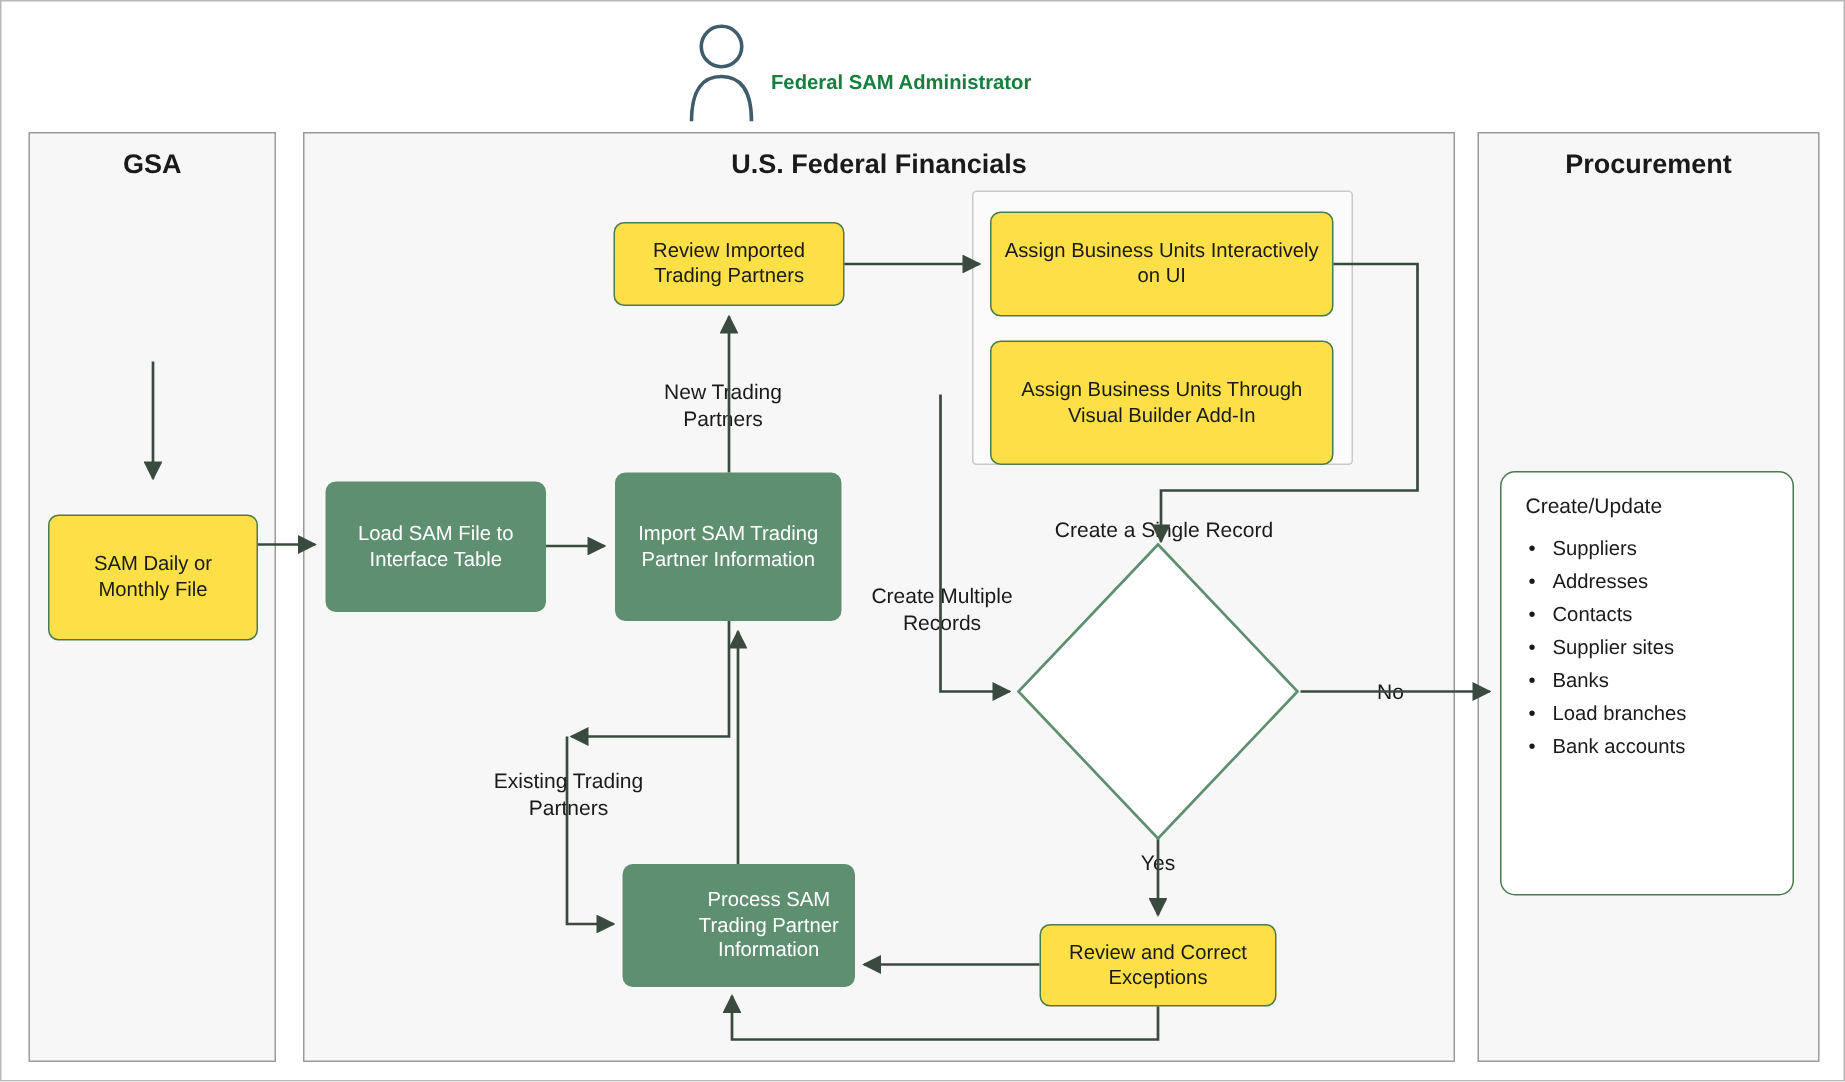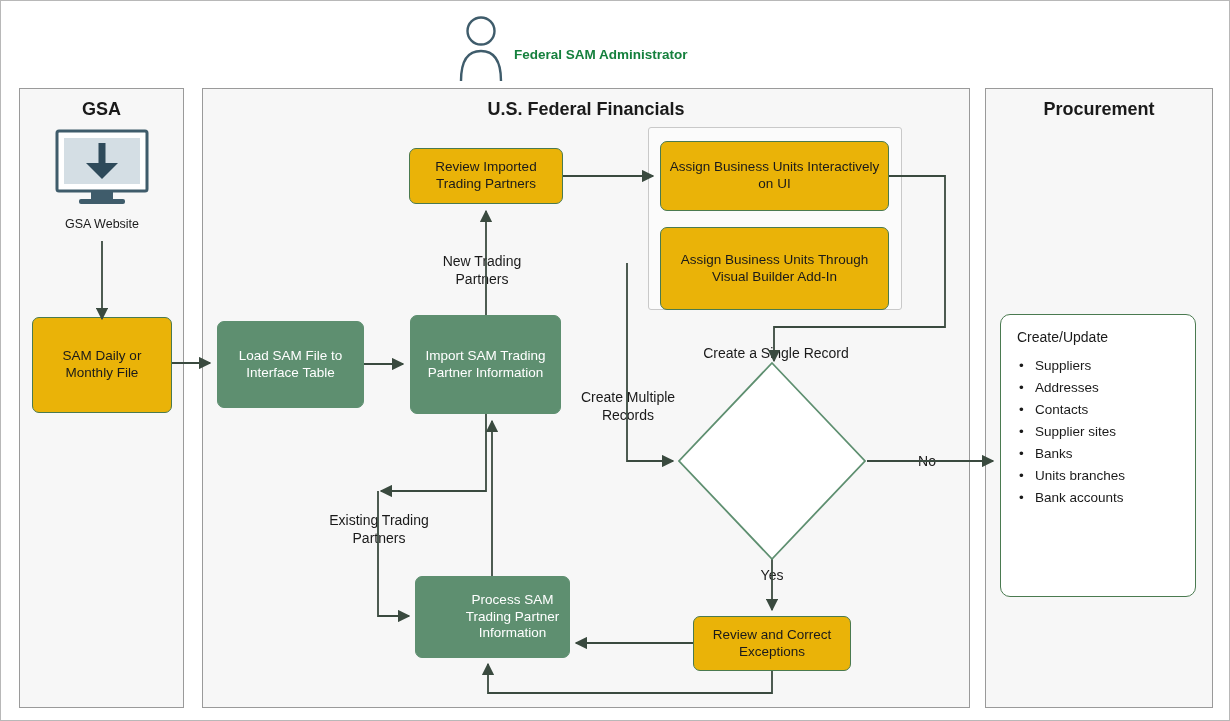--- a/index.html
+++ b/index.html
@@ -34,21 +34,21 @@
     text-align: center;
     font-size: 18px;
     font-weight: bold;
     color: #1a1a1a;
   }
 
   
   .box {
     border: 1px solid #4a7a50;
     border-radius: 7px;
-    background: #eab308;
+    background: #fde047;
     color: #1a1a1a;
     display: flex;
     align-items: center;
     justify-content: center;
     text-align: center;
     font-size: 13.5px;
     line-height: 1.25;
     padding: 4px 8px;
   }
   .box.filled {
@@ -147,33 +147,22 @@
   </div>
 
   <div class="abs lane" style="left:201px;top:87px;width:768px;height:620px;">
     <div class="lane-title">U.S. Federal Financials</div>
   </div>
 
   <div class="abs lane" style="left:984px;top:87px;width:228px;height:620px;">
     <div class="lane-title">Procurement</div>
   </div>
 
-  <div class="abs" style="left:36px;top:128px;width:130px;height:105px;">
-    <svg width="94" height="78" viewBox="0 0 94 78" style="position:absolute;left:18px;top:0;">
-      <rect x="2" y="2" width="90" height="60" rx="2" fill="#ffffff" stroke="#3f5c6b" stroke-width="3"></rect>
-      <rect x="9" y="9" width="76" height="46" fill="#6f93a6" opacity="0.30"></rect>
-      <path d="M47 14 L47 40" stroke="#2e4a5a" stroke-width="7" fill="none"></path>
-      <path d="M31 34 L47 50 L63 34 Z" fill="#2e4a5a"></path>
-      <rect x="36" y="62" width="22" height="8" fill="#3f5c6b"></rect>
-      <rect x="24" y="70" width="46" height="5" rx="2" fill="#3f5c6b"></rect>
-    </svg>
-    <div class="abs caption" style="left:0;top:88px;width:130px;">GSA Website</div>
-  </div>
-
-  <div class="abs box" style="left:31px;top:316px;width:140px;height:96px;">
+
+  <div class="abs box" style="left:31px;top:342px;width:140px;height:84px;">
     <span>SAM Daily or Monthly File</span>
   </div>
 
   <div class="abs box filled" style="left:409px;top:314px;width:151px;height:99px;">
     <span>Import SAM Trading Partner Information</span>
   </div>
 
   <div class="abs box filled" style="left:216px;top:320px;width:147px;height:87px;">
     <span>Load SAM File to Interface Table</span>
   </div>
@@ -212,21 +201,21 @@
   <div class="abs conn-label" style="left:745px;top:566px;width:52px;">Yes</div>
 
   <div class="abs panel" style="left:999px;top:313px;width:196px;height:283px;">
     <div class="panel-title">Create/Update</div>
     <ul>
       <li>Suppliers</li>
       <li>Addresses</li>
       <li>Contacts</li>
       <li>Supplier sites</li>
       <li>Banks</li>
-      <li>Units branches</li>
+      <li>Load branches</li>
       <li>Bank accounts</li>
     </ul>
   </div>
 
   <svg class="overlay">
     <defs>
       <marker id="arrow" viewBox="0 0 10 10" refX="9" refY="5" markerWidth="7" markerHeight="7" orient="auto-start-reverse">
         <path d="M 0 0 L 10 5 L 0 10 z" fill="#3a4a3f"></path>
       </marker>
     </defs>

